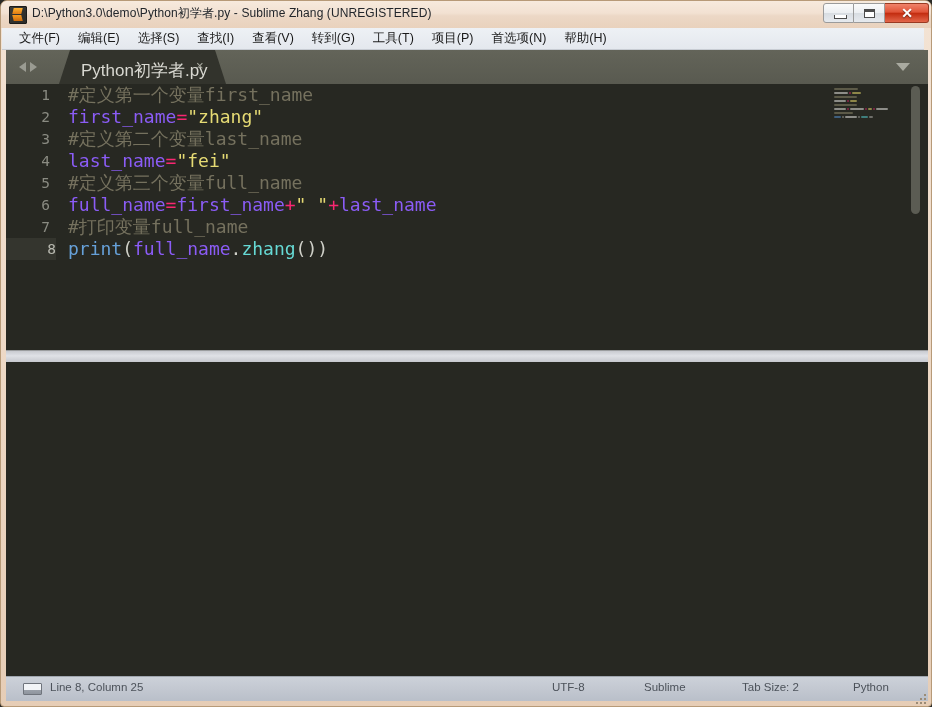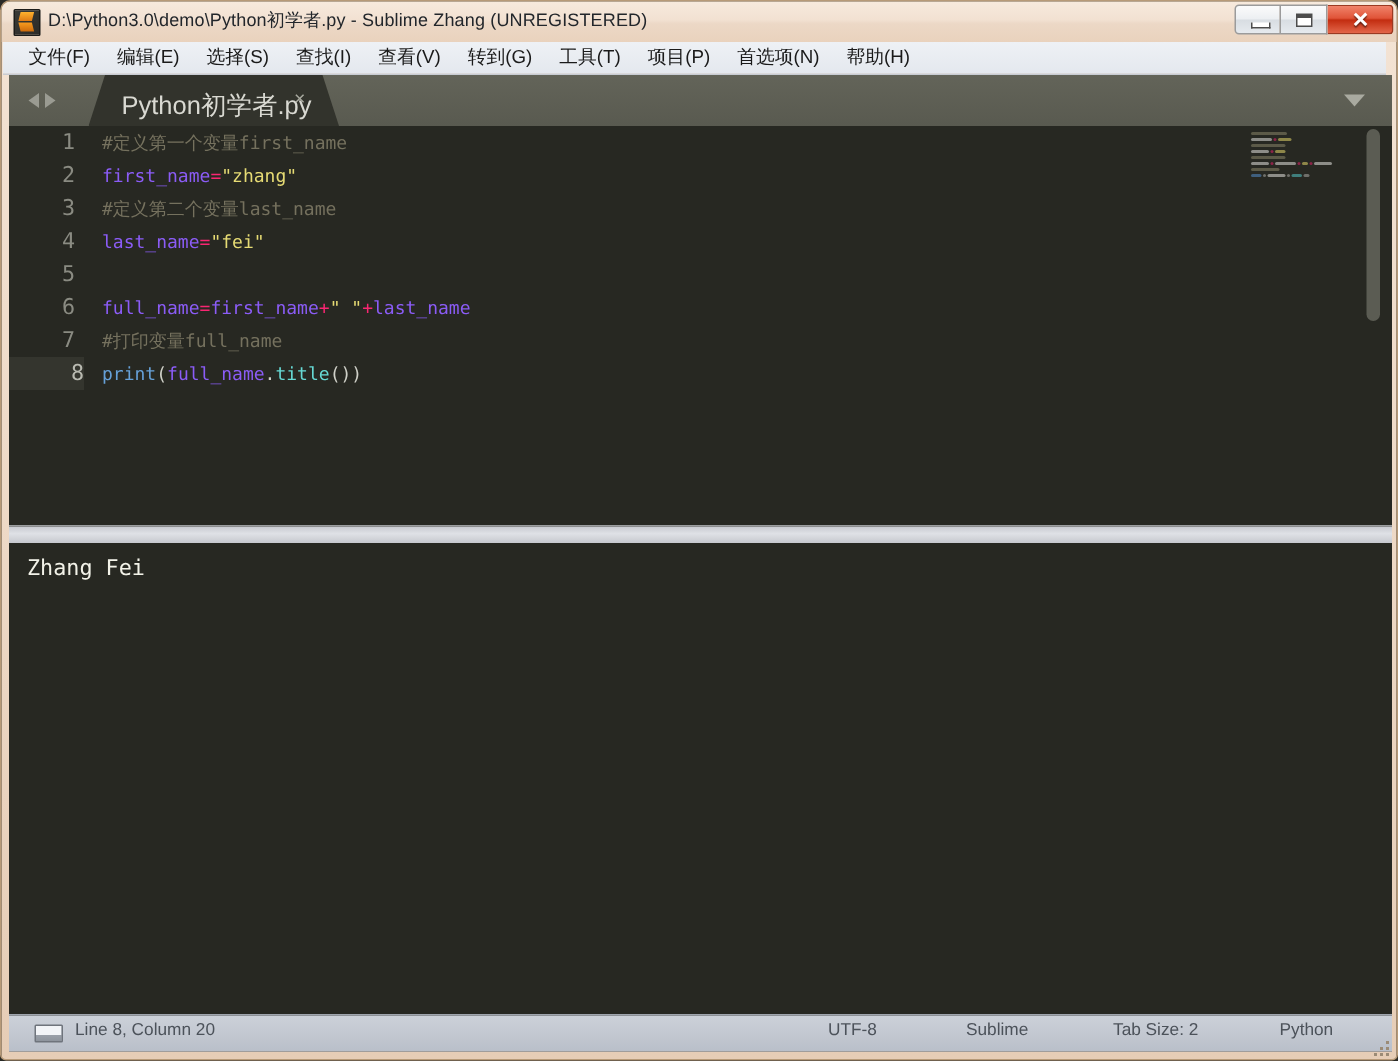--- a/index.html
+++ b/index.html
@@ -254,21 +254,21 @@
     background: #34352e;
     color: #b8b9b0;
     width: 50px;
   }
   #code {
     position: absolute;
     left: 52px; top: 0;
     width: 850px;
     height: 192px;
     font-family: "DejaVu Sans Mono", "Liberation Mono", monospace;
-    font-size: 12px;
+    font-size: 18px;
   }
   .code-line {
     position: absolute;
     left: 10px;
     height: 22px;
     line-height: 22px;
     white-space: pre;
     color: #f8f8f2;
   }
   .tok-comment { color: #75715e; }
@@ -456,23 +456,24 @@
         <div class="gutter-num" style="top:110px">6</div>
         <div class="gutter-num" style="top:132px">7</div>
         <div class="gutter-num active" style="top:154px">8</div>
       </div>
 
       <div id="code">
         <div class="code-line" style="top:0px"><span class="tok-comment">#定义第一个变量first_name</span></div>
         <div class="code-line" style="top:22px"><span class="tok-plain">first_name</span><span class="tok-op">=</span><span class="tok-string">"zhang"</span></div>
         <div class="code-line" style="top:44px"><span class="tok-comment">#定义第二个变量last_name</span></div>
         <div class="code-line" style="top:66px"><span class="tok-plain">last_name</span><span class="tok-op">=</span><span class="tok-string">"fei"</span></div>
+        <div class="code-line" style="top:88px"><span class="tok-comment">#定义第三个变量full_name</span></div>
         <div class="code-line" style="top:110px"><span class="tok-plain">full_name</span><span class="tok-op">=</span><span class="tok-plain">first_name</span><span class="tok-op">+</span><span class="tok-string">" "</span><span class="tok-op">+</span><span class="tok-plain">last_name</span></div>
         <div class="code-line" style="top:132px"><span class="tok-comment">#打印变量full_name</span></div>
-        <div class="code-line" style="top:154px"><span class="tok-fn">print</span><span class="tok-punc">(</span><span class="tok-plain">full_name</span><span class="tok-punc">.</span><span class="tok-method">title</span><span class="tok-punc">())</span></div>
+        <div class="code-line" style="top:154px"><span class="tok-fn">print</span><span class="tok-punc">(</span><span class="tok-plain">full_name</span><span class="tok-punc">.</span><span class="tok-method">zhang</span><span class="tok-punc">())</span></div>
       </div>
 
       <div id="minimap">
           <span class="mini-line" style="left: 2px; top: 2px; width: 24.3px; background: rgb(92, 90, 72);"></span>
           <span class="mini-line" style="left: 2px; top: 6px; width: 13.5px; background: rgb(141, 141, 136);"></span>
           <span class="mini-line" style="left: 16.5px; top: 6px; width: 2px; background: rgb(140, 36, 72);"></span>
           <span class="mini-line" style="left: 19.5px; top: 6px; width: 9.45px; background: rgb(142, 135, 73);"></span>
           <span class="mini-line" style="left: 2px; top: 10px; width: 22.95px; background: rgb(92, 90, 72);"></span>
           <span class="mini-line" style="left: 2px; top: 14px; width: 12.15px; background: rgb(141, 141, 136);"></span>
           <span class="mini-line" style="left: 15.15px; top: 14px; width: 2px; background: rgb(140, 36, 72);"></span>
@@ -494,27 +495,26 @@
           <span class="mini-line" style="left: 36.65px; top: 30px; width: 4.05px; background: rgb(111, 111, 106);"></span>
         </div>
 
       <div id="editor-scroll-track"></div>
       <div id="editor-scroll-thumb"></div>
     </div>
 
     <div id="panel-divider"></div>
 
     <div id="console">
-      <div class="console-line">Zhang Fei</div>
     </div>
   </div>
 
   <div id="statusbar-real">
     <div id="status-icon"></div>
-    <div class="status-text" id="status-line">Line 8, Column 20</div>
+    <div class="status-text" id="status-line">Line 8, Column 25</div>
     <div class="status-text" id="status-enc">UTF-8</div>
     <div class="status-text" id="status-os">Sublime</div>
     <div class="status-text" id="status-tab">Tab Size: 2</div>
     <div class="status-text" id="status-syntax">Python</div>
   </div>
 
   <div id="resize-grip">
       <i style="left: 8px; top: 2px;"></i>
       <i style="left: 4px; top: 6px;"></i>
       <i style="left: 8px; top: 6px;"></i>

